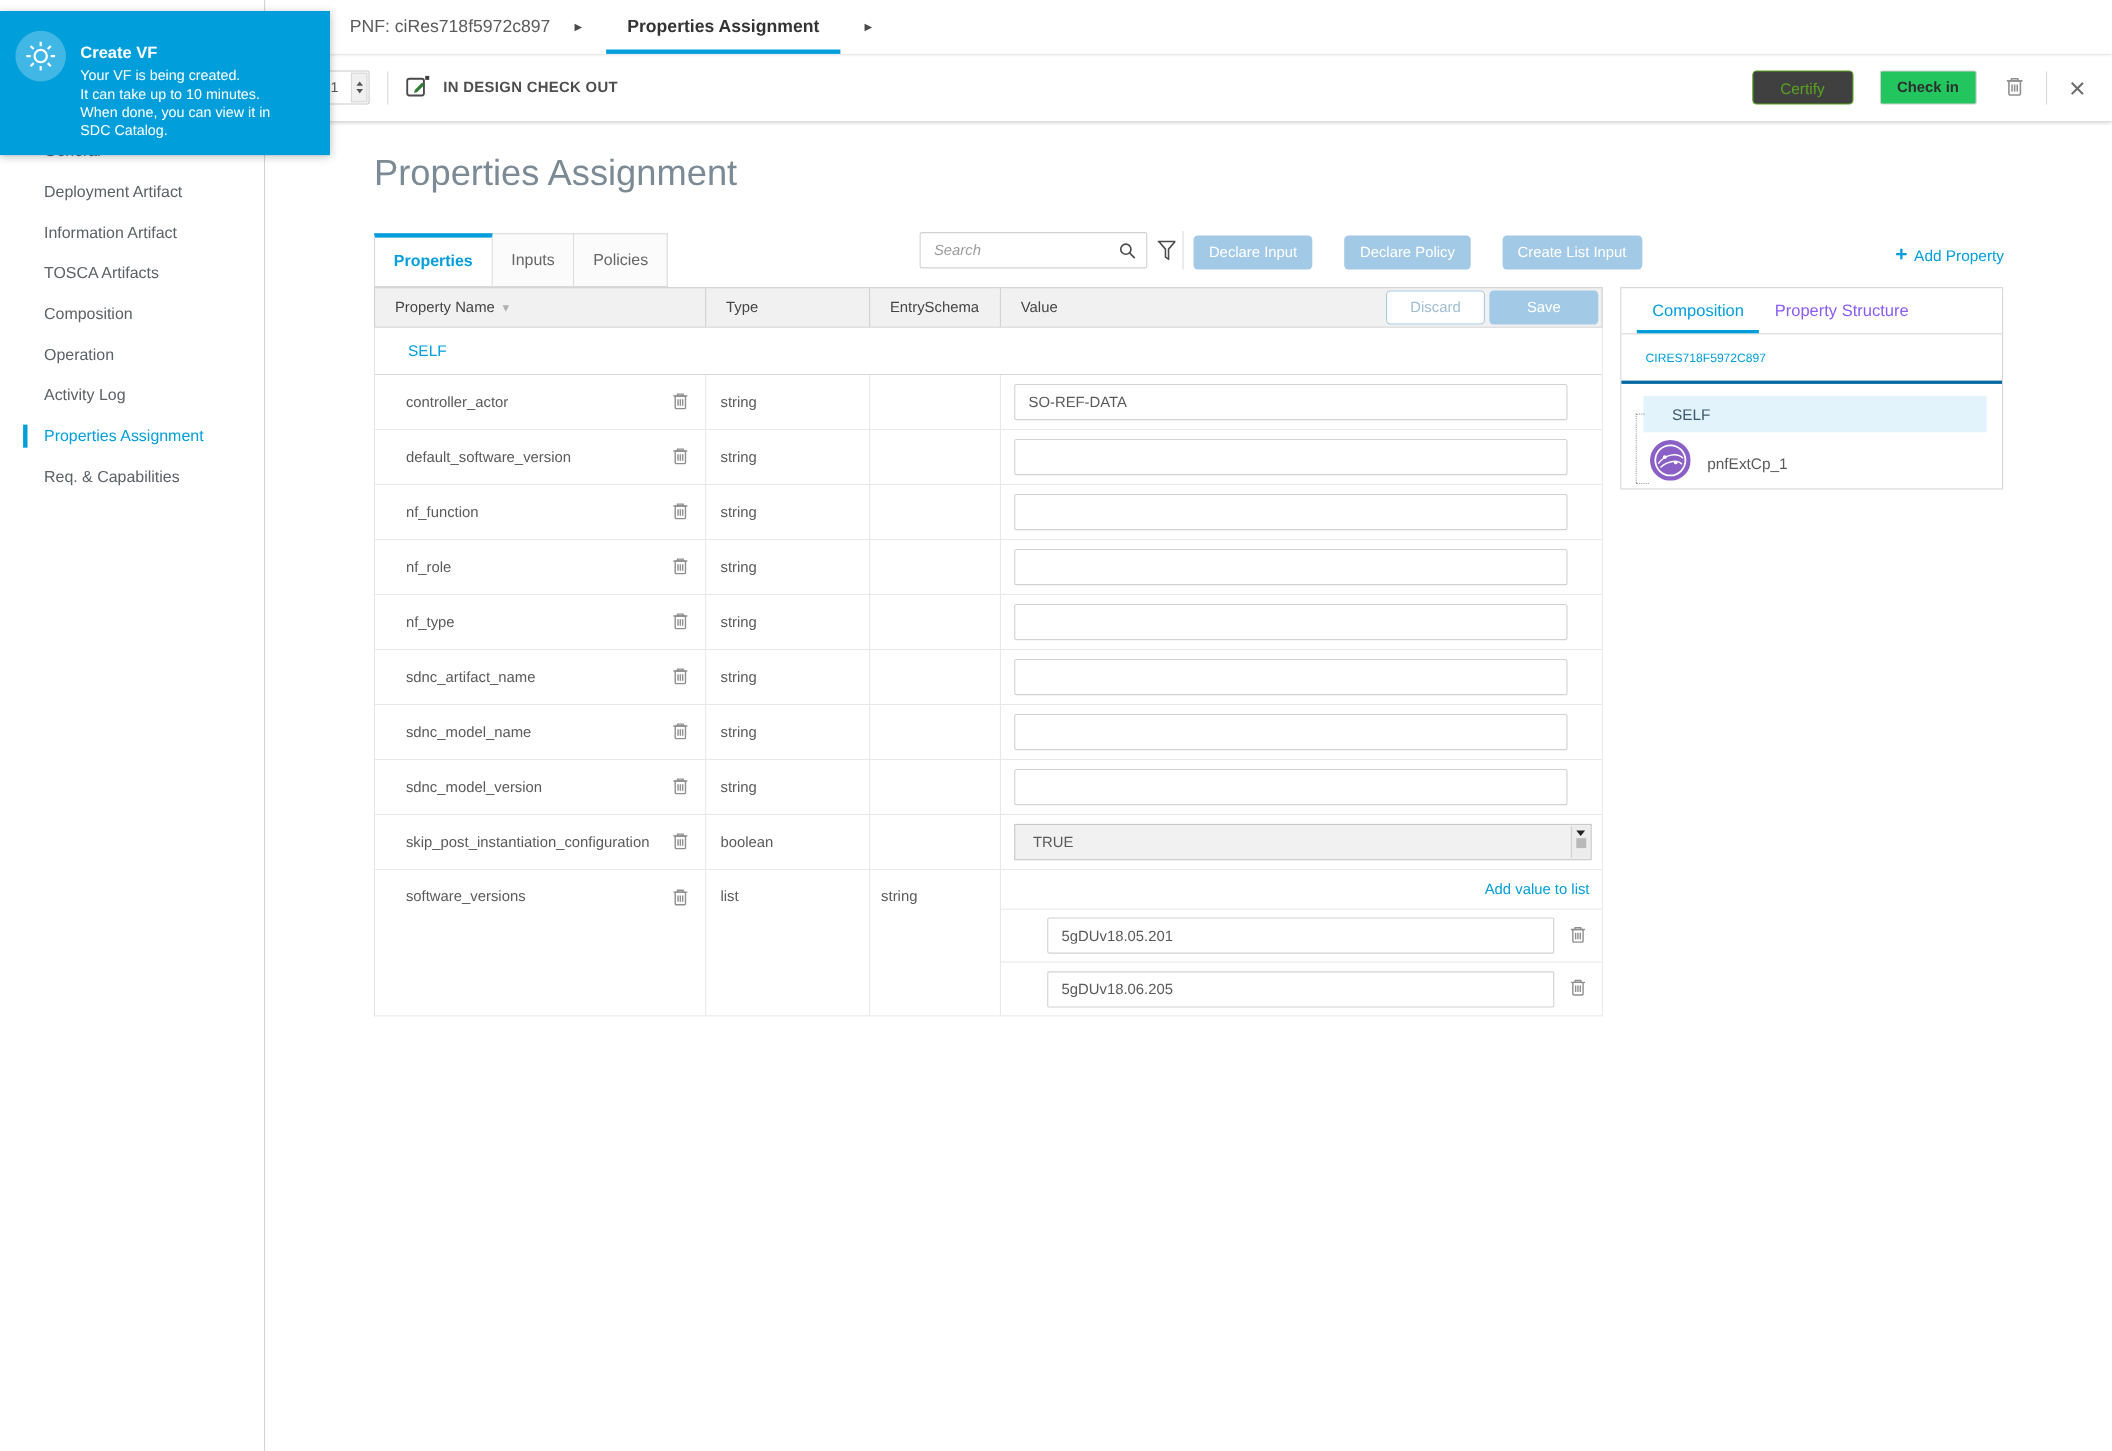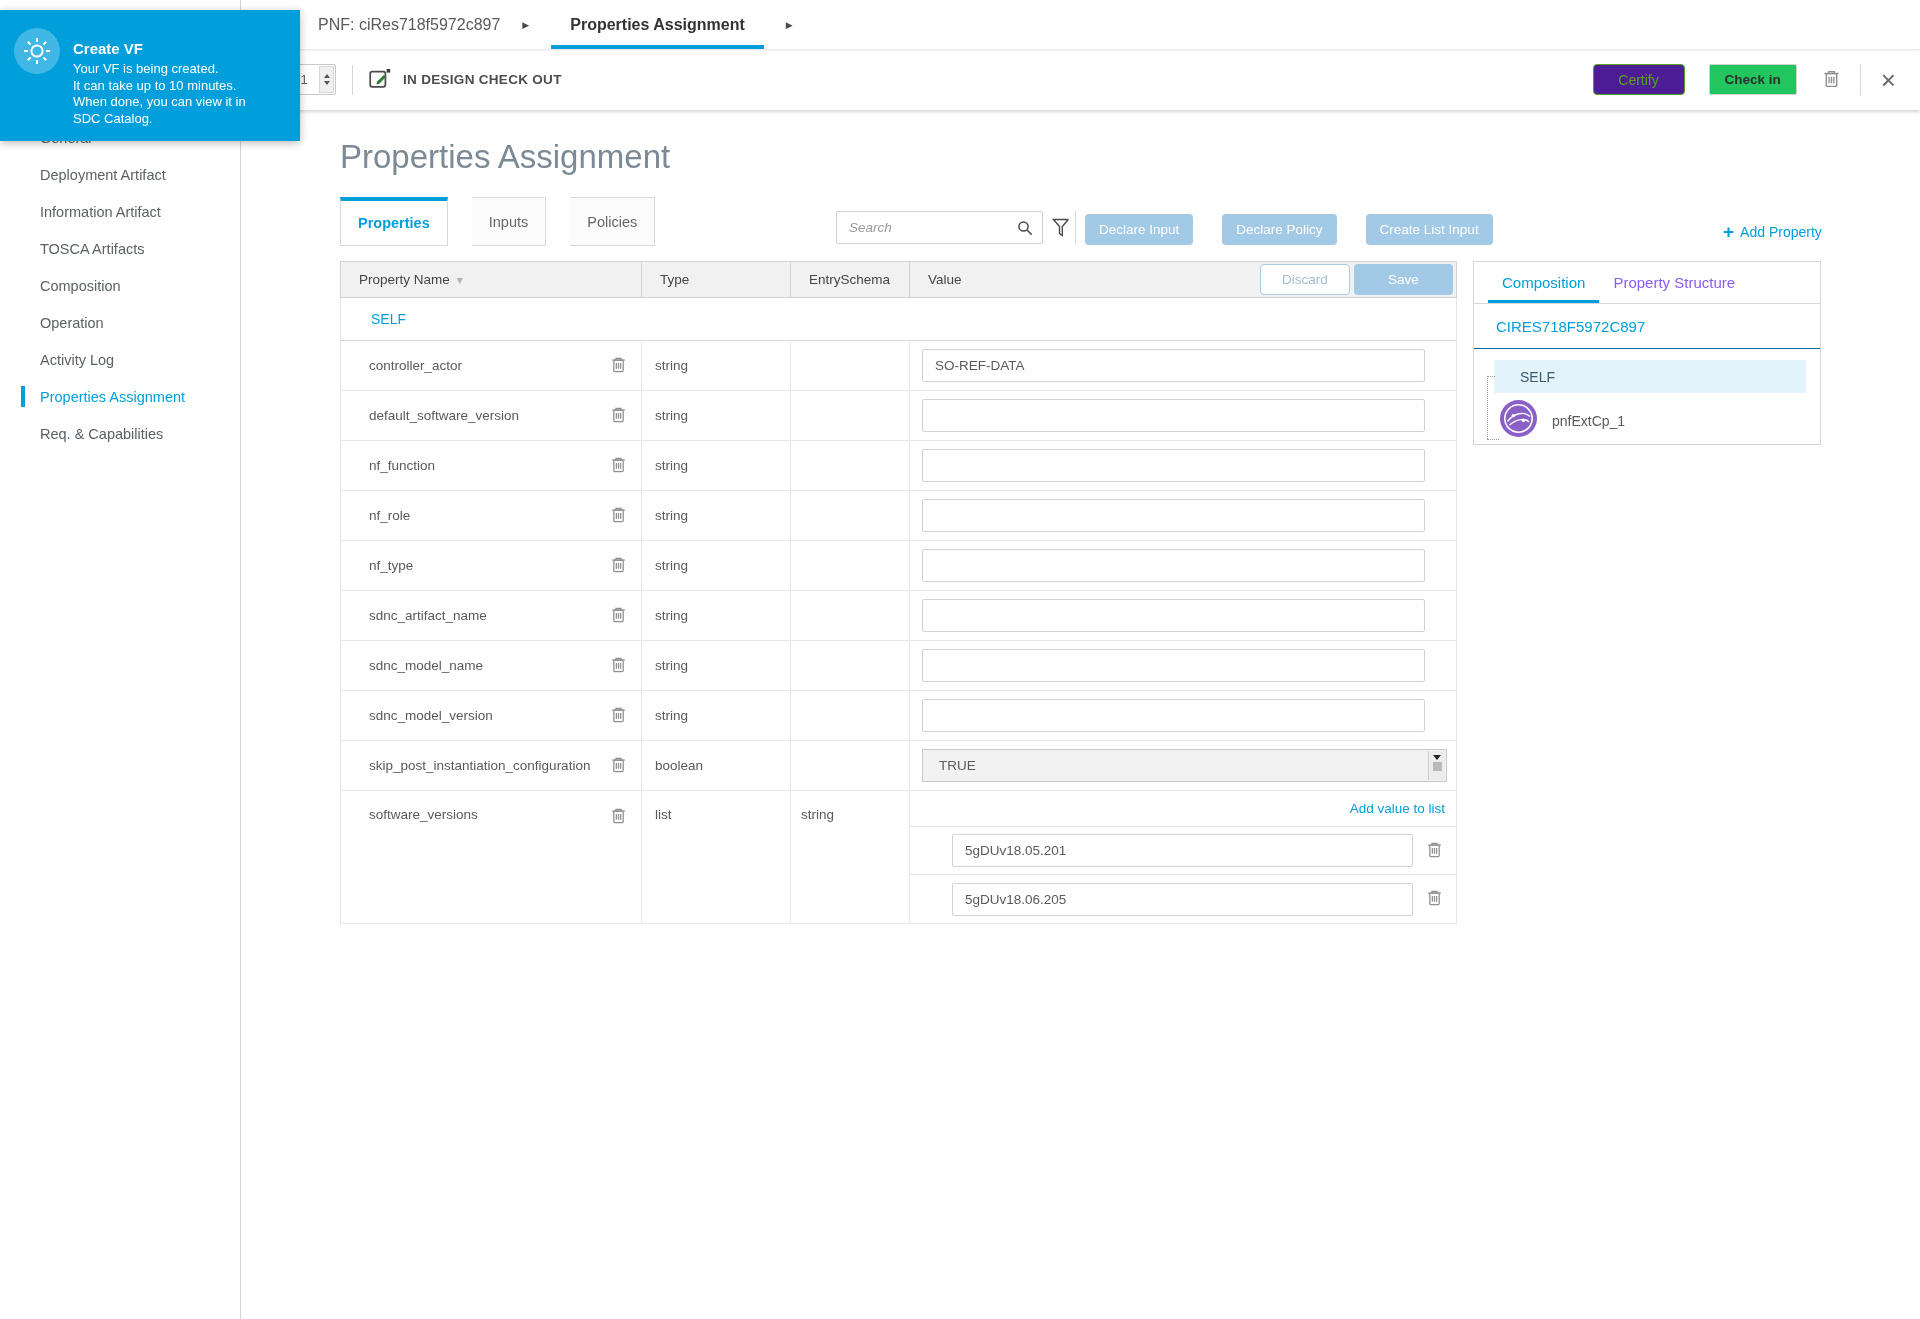--- a/index.html
+++ b/index.html
@@ -34,39 +34,39 @@
   .version-box{width:66px;height:31px;border:1px solid #c9c9c9;border-radius:2px;display:flex;
     align-items:center;background:#fff;cursor:pointer;}
   .version-label{flex:1;padding-left:10px;font-size:13px;color:#5a5a5a;}
   .version-spinner{width:15px;height:27px;margin-right:1px;background:#f0f0f0;border:1px solid #d8d8d8;
     display:flex;flex-direction:column;align-items:center;justify-content:center;gap:3px;}
   .tri-up{width:0;height:0;border-left:3.5px solid transparent;border-right:3.5px solid transparent;border-bottom:4px solid #555;}
   .tri-down{width:0;height:0;border-left:3.5px solid transparent;border-right:3.5px solid transparent;border-top:4px solid #555;}
   .tb-divider{width:1px;height:30px;background:#d8d8d8;margin:0 16px;}
   .status{display:flex;align-items:center;gap:11px;font-size:13.5px;font-weight:bold;color:#4d4d4d;letter-spacing:.3px;}
   .tb-right{margin-left:auto;display:flex;align-items:center;}
-  .btn-certify{width:92px;height:31px;border:1px solid var(--green);color:var(--green);background:#4c1d95;
+  .btn-certify{width:92px;height:31px;border:1px solid var(--green);color:var(--green);background:#404040;
     border-radius:4px;font-size:14px;margin-right:24px;cursor:pointer;font-family:inherit;}
   .btn-checkin{min-width:84px;height:31px;border:1px solid #d0d0d0;background:#22c55e;color:#2e2e2e;
     font-weight:600;font-size:13.5px;border-radius:2px;padding:0 15px;margin-right:26px;cursor:pointer;font-family:inherit;}
   .icon-btn{background:none;border:none;cursor:pointer;display:flex;align-items:center;}
   .tb-right .icon-btn{margin-right:20px;}
   .close-x{font-size:26px;color:#6b6b6b;line-height:1;cursor:pointer;background:none;border:none;margin-left:18px;font-family:inherit;}
   
   .toast{position:absolute;left:0;top:10px;width:300px;min-height:127px;background:var(--accent);
     z-index:60;display:flex;padding:15px 12px 14px 14px;color:#fff;box-shadow:0 2px 8px rgba(0,0,0,.28);}
   .toast-icon-circle{flex:0 0 46px;width:46px;height:46px;border-radius:50%;background:rgba(255,255,255,.25);
     display:flex;align-items:center;justify-content:center;margin-top:3px;}
   .toast-body{margin-left:13px;}
   .toast-title{font-size:15px;font-weight:bold;margin-bottom:4px;margin-top:15px;}
   .toast-line{font-size:13px;line-height:16.5px;}
   
   .content{position:absolute;left:241px;top:110px;right:0;bottom:0;background:#fff;}
   .page-title{position:absolute;left:99px;top:28px;font-size:33px;font-weight:300;color:#7b8a94;}
-  .tab-strip{position:absolute;left:99px;top:87px;display:flex;gap:24px;}
+  .tab-strip{position:absolute;left:99px;top:102px;display:flex;}
   .tab{height:49px;padding:0 17px;display:flex;align-items:center;font-size:14.5px;color:#666;
     background:#fbfbfb;border:1px solid #d9d9d9;border-left-width:0;cursor:pointer;}
   .tab:first-child{border-left-width:1px;}
   .tab.active{background:#fff;color:var(--accent);border-top:4px solid var(--accent);font-weight:600;}
   .search-box{position:absolute;left:595px;top:101px;width:207px;height:33px;border:1px solid #d2d2d2;
     border-radius:2px;display:flex;align-items:center;background:#fff;}
   .search-box input{flex:1;min-width:0;border:none;outline:none;padding-left:12px;font-size:13.5px;
     color:#5a5a5a;background:transparent;font-family:inherit;}
   .search-box input::placeholder{font-style:italic;color:#9b9b9b;}
   .search-mag{margin-right:9px;display:flex;}
@@ -123,22 +123,22 @@
   .trash-btn{display:flex;align-items:center;cursor:pointer;background:none;border:none;}
   .list-item .trash-btn{margin-left:14px;}
   
   .comp-panel{position:absolute;left:1232px;top:151px;width:348px;height:184px;background:#fff;
     border:1px solid #d6d6d6;}
   .cp-tabs{height:42px;border-bottom:1px solid #d6d6d6;display:flex;padding-left:14px;}
   .cp-tab{position:relative;padding:0 14px;display:flex;align-items:center;font-size:15px;
     color:#8b5cf6;cursor:pointer;}
   .cp-tab.active{color:var(--accent);}
   .cp-tab.active::after{content:"";position:absolute;left:0;right:0;bottom:0;height:3px;background:var(--accent);}
-  .cp-name{height:45px;line-height:45px;padding-left:22px;color:var(--accent);font-size:15px;
-    border-bottom:1px solid #0369a1;cursor:pointer;}
+  .cp-name{height:45px;line-height:45px;padding-left:22px;color:var(--accent);font-size:11px;
+    border-bottom:3px solid #0369a1;cursor:pointer;}
   .cp-tree{position:relative;padding-top:11px;height:95px;}
   .conn-v{position:absolute;left:13px;top:27px;height:63px;border-left:1px dotted #9e9e9e;}
   .conn-h1{position:absolute;left:13px;top:27px;width:8px;border-top:1px dotted #9e9e9e;}
   .conn-h2{position:absolute;left:13px;top:90px;width:12px;border-top:1px dotted #9e9e9e;}
   .tree-self{margin-left:20px;width:312px;height:33px;background:#e2f3fb;display:flex;align-items:center;
     padding-left:26px;font-size:14px;color:#3c5a6e;cursor:pointer;}
   .tree-child{display:flex;align-items:center;margin:7px 0 0 26px;cursor:pointer;}
   .child-label{margin-left:15px;color:#5a5a5a;font-size:14px;}
 </style>
 </head>

